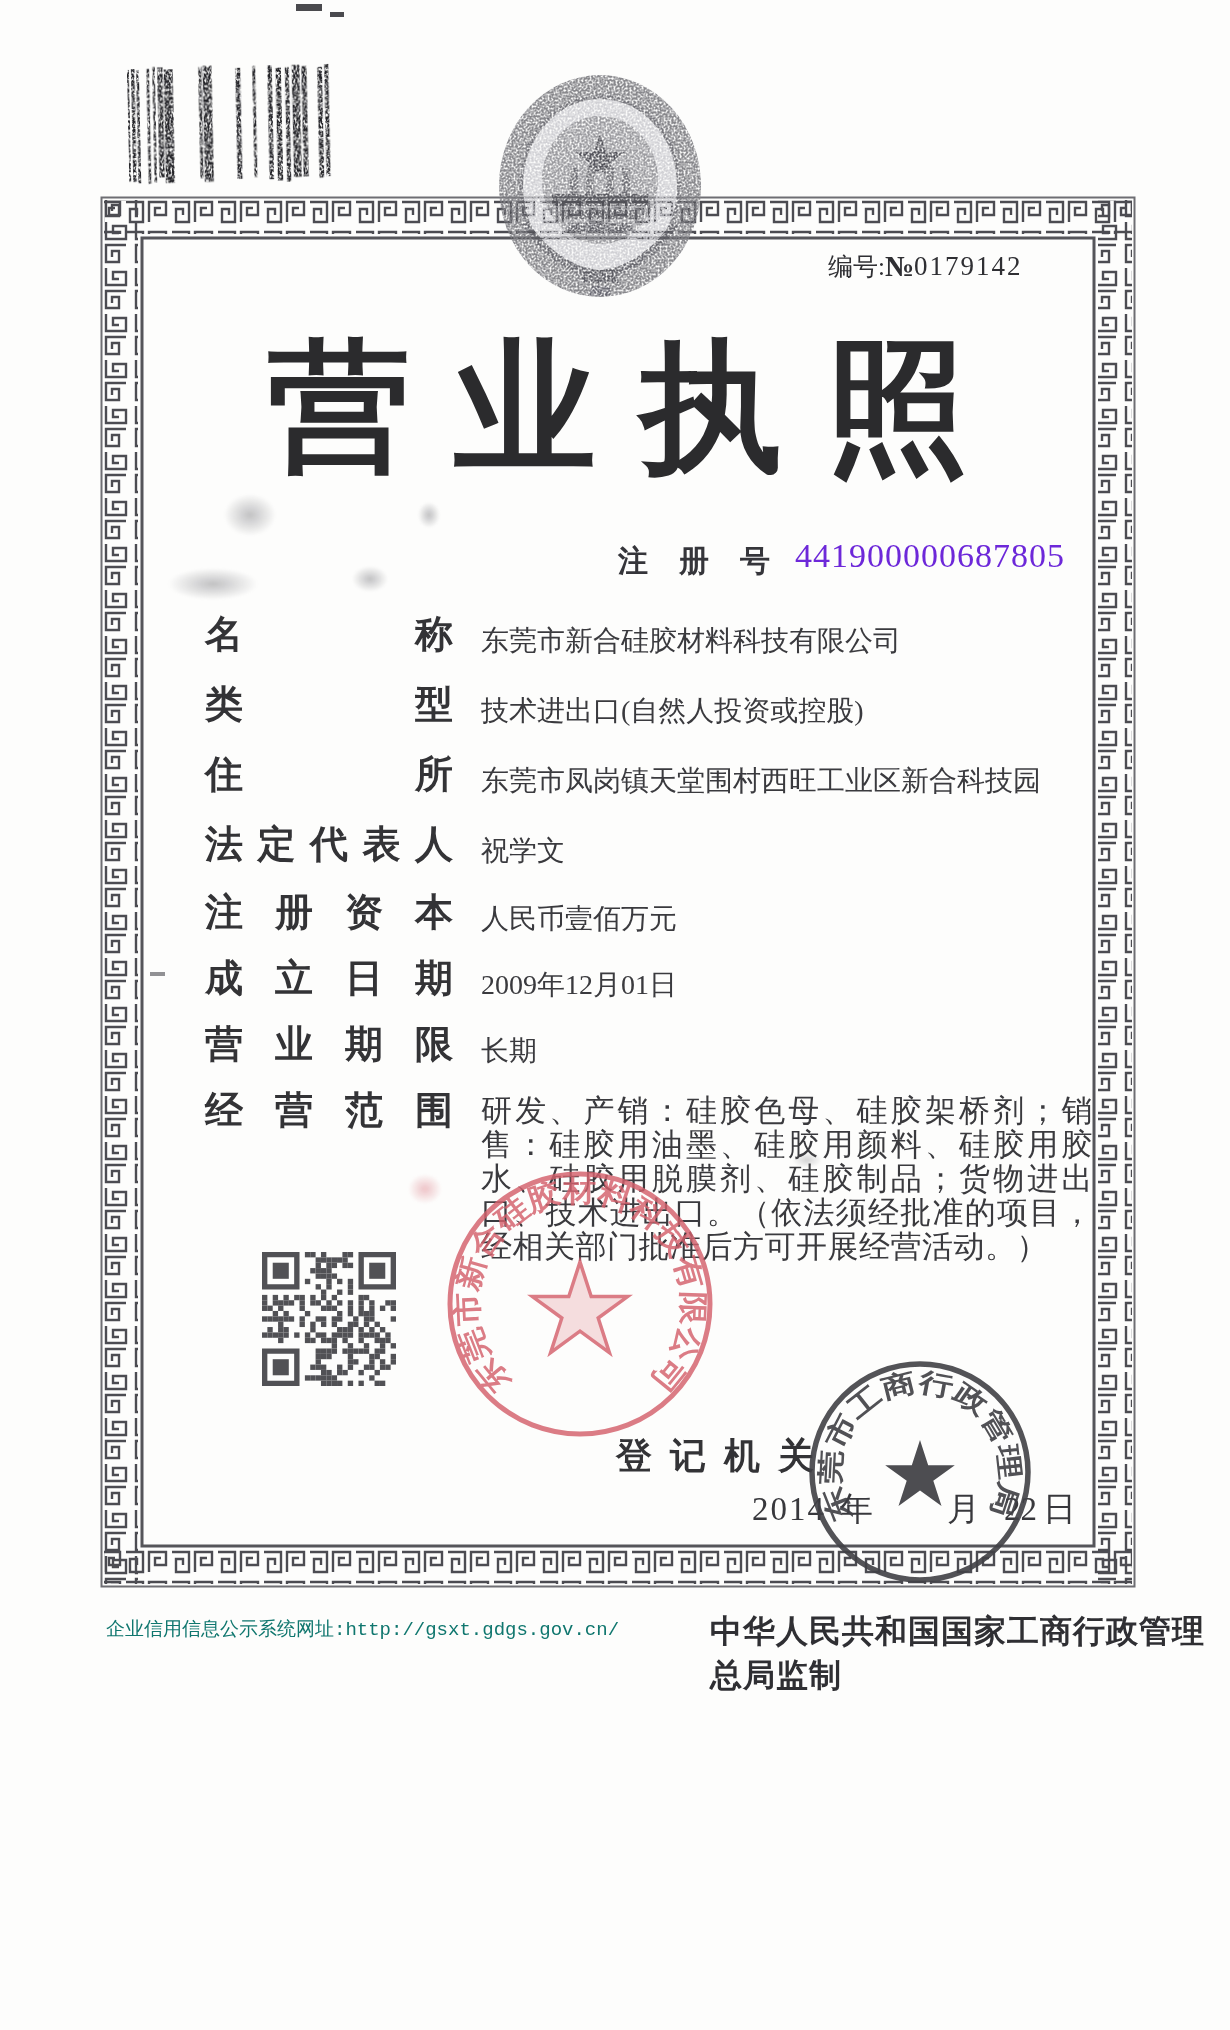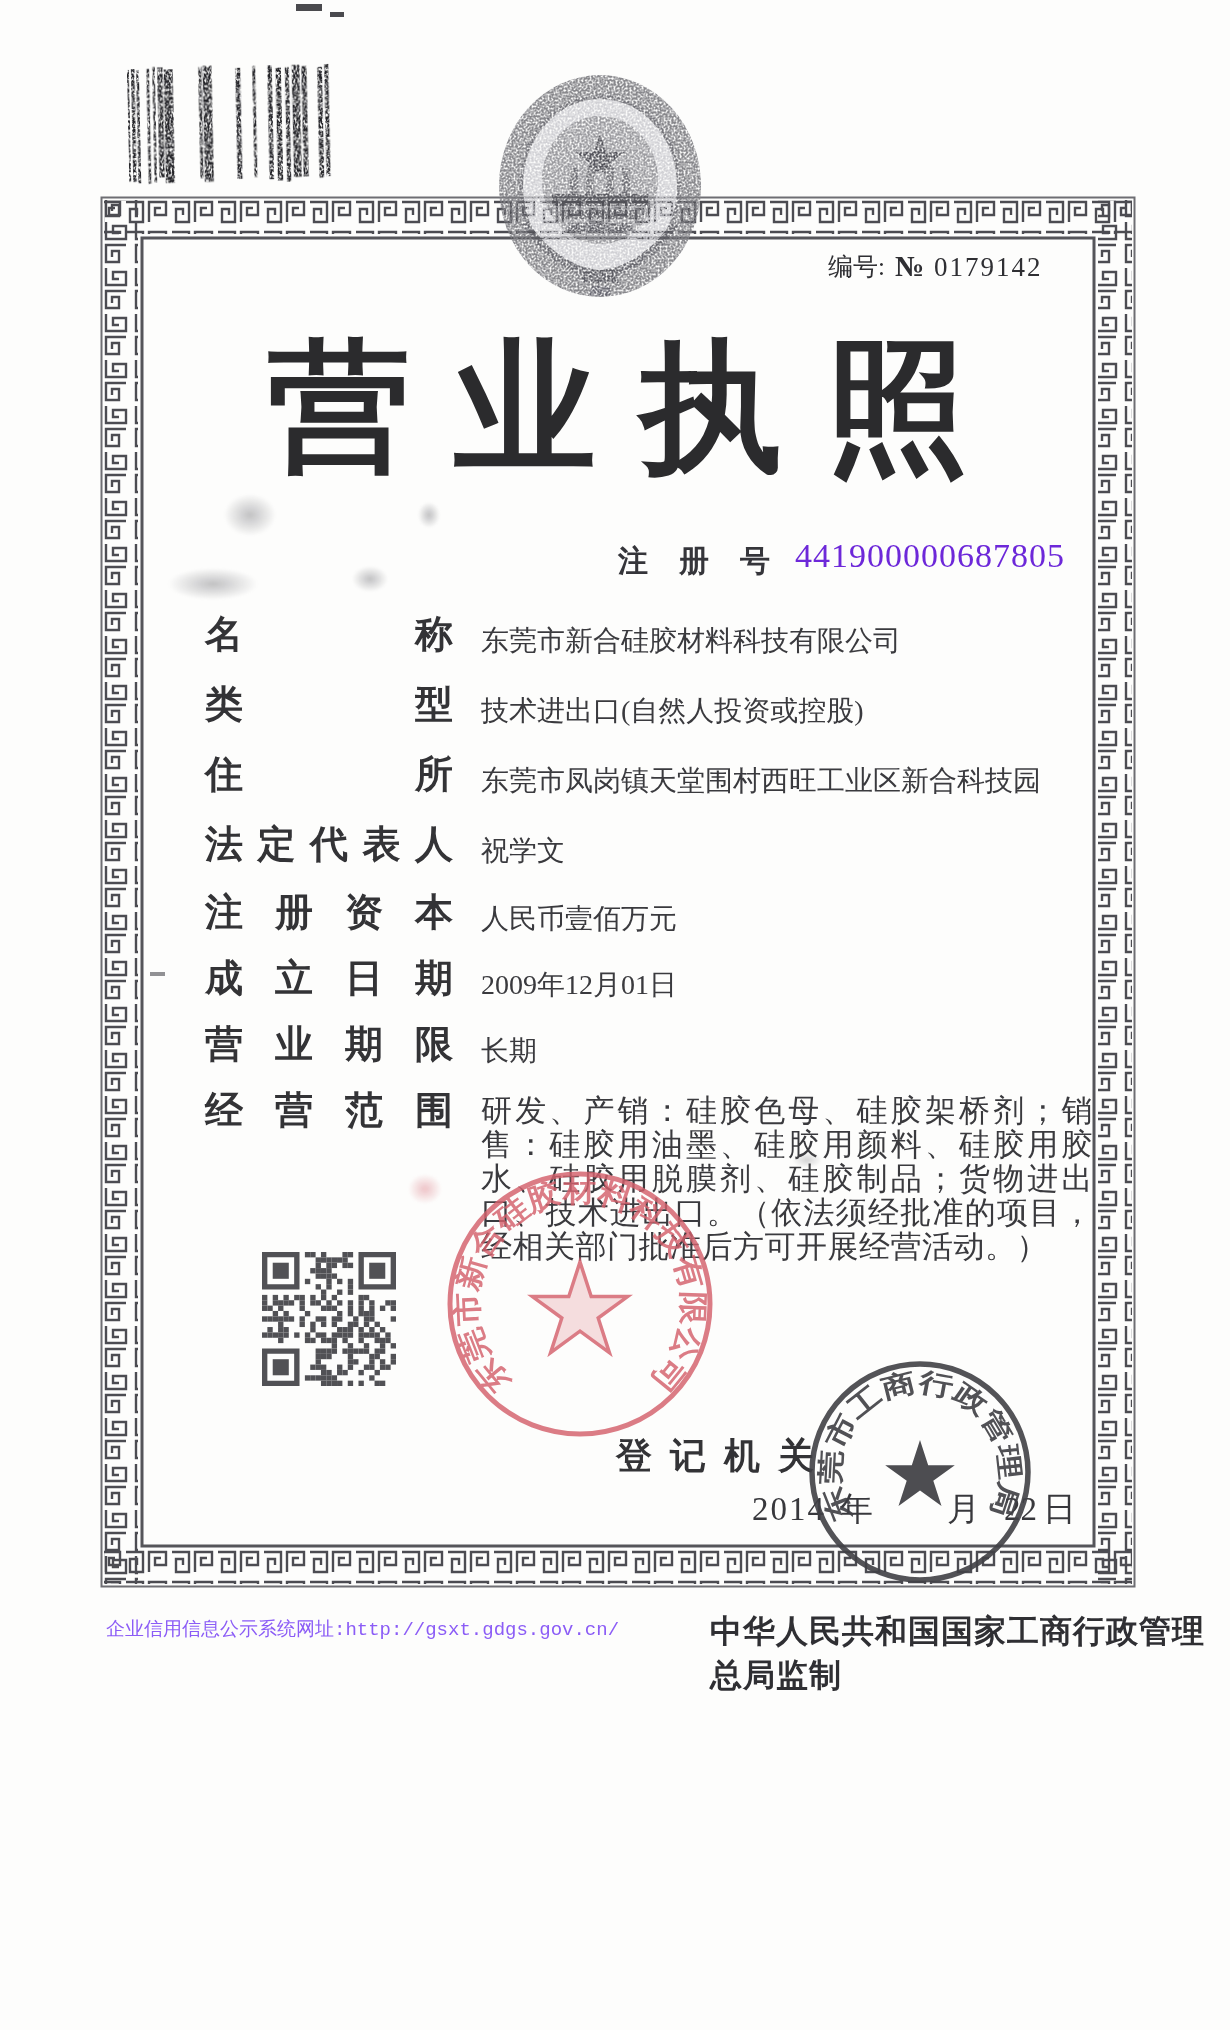--- a/index.html
+++ b/index.html
@@ -5,21 +5,21 @@
   html,body{margin:0;padding:0;background:#ffffff;}
   .page{position:relative;width:1230px;height:2030px;background:#fdfdfc;overflow:hidden;
         font-family:"Liberation Serif","DejaVu Serif",serif;color:#2e2e30;}
   .abs{position:absolute;}
   
   .frame{left:100px;top:196px;width:1036px;height:1392px;}
   
   .barcode{left:128px;top:62px;width:205px;height:122px;transform:rotate(-1.2deg);}
   .emblem{left:494px;top:72px;width:212px;height:232px;}
   
-  .serial{left:828px;top:250px;display:flex;align-items:flex-end;gap:10px;font-size:25px;color:#2f2f33;}
+  .serial{left:828px;top:250px;display:flex;align-items:center;font-size:25px;color:#2f2f33;}
   .serial .nosign{font-weight:700;font-size:29px;}
   .serial .num{font-size:27px;letter-spacing:2px;}
   
   .title{left:268px;top:330px;width:700px;display:flex;justify-content:space-between;
          font-size:142px;line-height:1.08;font-weight:800;color:#2b2b2d;
          font-family:"DejaVu Sans","Liberation Sans",sans-serif;}
   
   .regno-label{left:618px;top:541px;width:152px;display:flex;justify-content:space-between;
                font-size:30px;font-weight:700;color:#35353a;}
   .regno-value{left:795px;top:537px;font-size:34px;letter-spacing:1px;color:#6d28d9;}
@@ -35,21 +35,21 @@
   
   .red-seal{left:438px;top:1162px;width:284px;height:284px;opacity:.82;}
   .black-seal{left:800px;top:1352px;width:240px;height:240px;opacity:.9;}
   
   .registry{left:616px;top:1432px;width:198px;display:flex;justify-content:space-between;
             font-size:36px;font-weight:700;color:#333336;}
   .date{left:752px;top:1487px;font-size:33px;color:#38383c;display:flex;align-items:baseline;}
   .date .y{letter-spacing:2px;} .date .u1{margin-left:14px;} .date .u2{margin-left:74px;}
   .date .d{margin-left:24px;text-align:center;} .date .u3{margin-left:6px;}
   
-  .footer-left{left:106px;top:1616px;font-size:19px;color:#8b5cf6;
+  .footer-left{left:106px;top:1616px;font-size:19px;color:#0f766e;
                font-family:"Liberation Mono","DejaVu Sans Mono",monospace;letter-spacing:0px;}
   .footer-right{left:710px;top:1610px;font-size:32px;color:#2f2f33;font-weight:600;letter-spacing:1px;}
   
   .art{position:absolute;pointer-events:none;}
   .smudge{background:radial-gradient(closest-side,rgba(120,120,125,.45),rgba(120,120,125,0));
           filter:blur(1px);}
   .mark{background:#4a4a4e;}
   .pink{background:radial-gradient(closest-side,rgba(215,110,120,.4),rgba(215,110,120,0));filter:blur(1px);}
 </style>
 </head>

